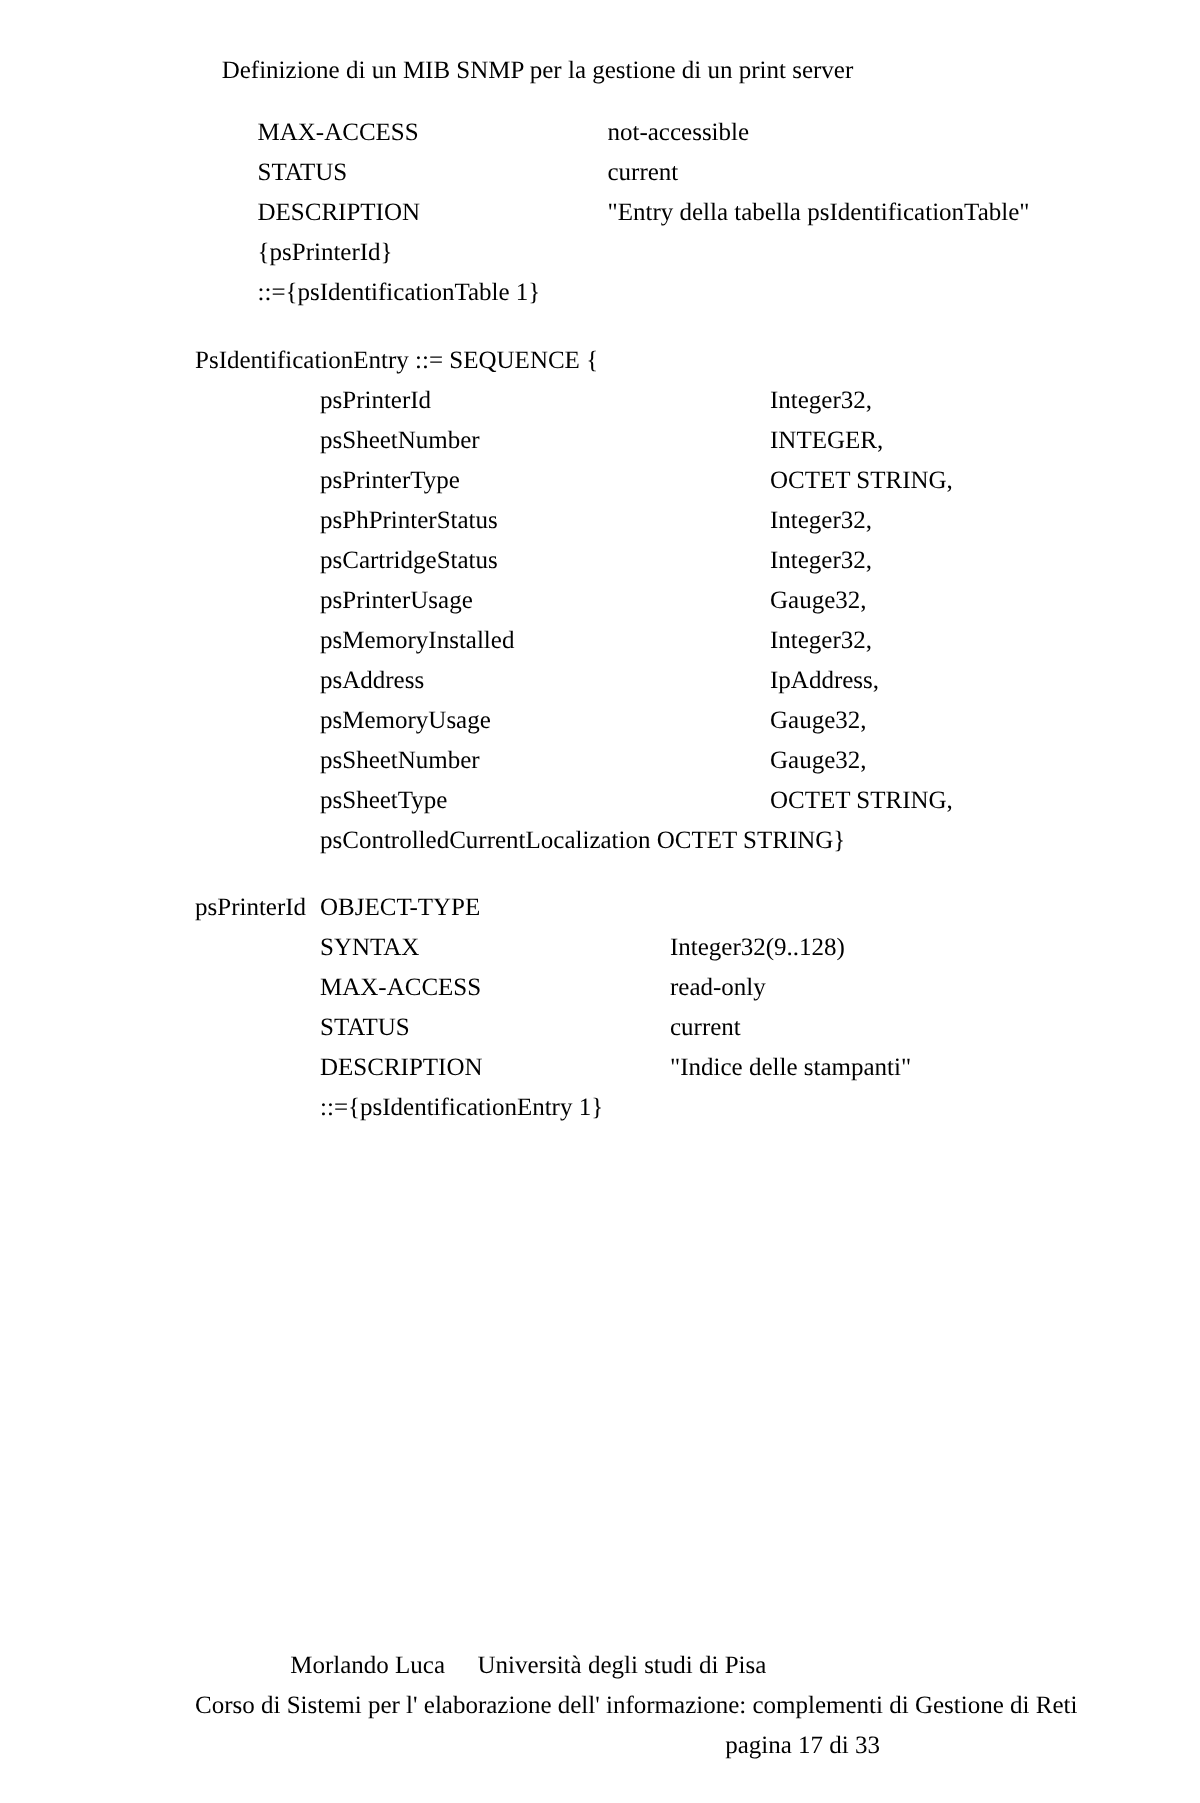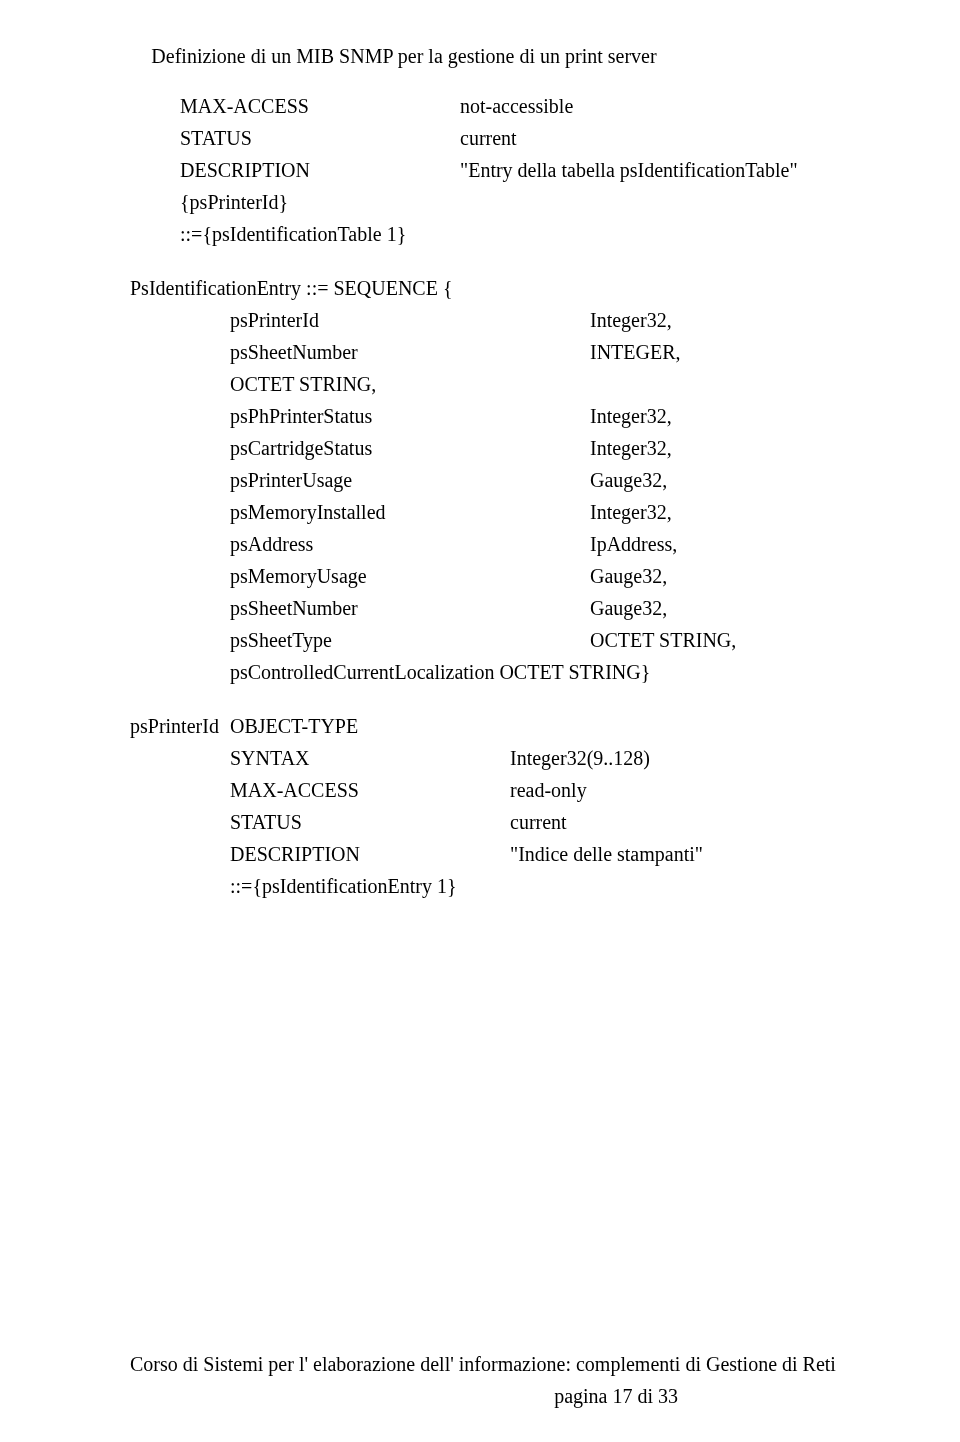--- a/index.html
+++ b/index.html
@@ -12,20 +12,21 @@
     font-size: 20px;
     color: #000;
     line-height: 1.6;
   }
   .page {
     position: relative;
     box-sizing: border-box;
     width: 808px;
     height: 1442px;
     padding: 40px 130px 39px 130px;
+    margin-left: 26px;
   }
   .header {
     text-align: center;
     margin-bottom: 18px;
   }
   .pair {
     display: flex;
     flex-wrap: nowrap;
     width: 100%;
   }
@@ -110,20 +111,21 @@
     <div class="indent2">
       <div class="pair">
           <span class="kw">psPrinterId</span>
           <span class="v">Integer32,</span>
         </div>
       <div class="pair">
           <span class="kw">psSheetNumber</span>
           <span class="v">INTEGER,</span>
         </div>
       <div class="pair">
+          <span class="kw">psPrinterType</span>
           <span class="v">OCTET STRING,</span>
         </div>
       <div class="pair">
           <span class="kw">psPhPrinterStatus</span>
           <span class="v">Integer32,</span>
         </div>
       <div class="pair">
           <span class="kw">psCartridgeStatus</span>
           <span class="v">Integer32,</span>
         </div>
@@ -178,18 +180,22 @@
       <div class="pair">
           <span class="kw2">DESCRIPTION</span>
           <span class="v">"Indice delle stampanti"</span>
         </div>
       <div class="line">::={psIdentificationEntry 1}</div>
     </div>
   </div>
 
   <div class="footer">
     <div class="footer-rows">
+      <div class="footer-row">
+        <span style="flex:0 0 200px; text-align:right; padding-right:20px;">Morlando Luca</span>
+        <span style="flex:1 1 auto; text-align:left;">Università degli studi di Pisa</span>
+      </div>
       <div class="footer-single">Corso di Sistemi per l' elaborazione dell' informazione: complementi di Gestione di Reti</div>
       <div class="footer-page">pagina 17 di 33</div>
     </div>
   </div>
 
 </div>
 
 </body></html>

